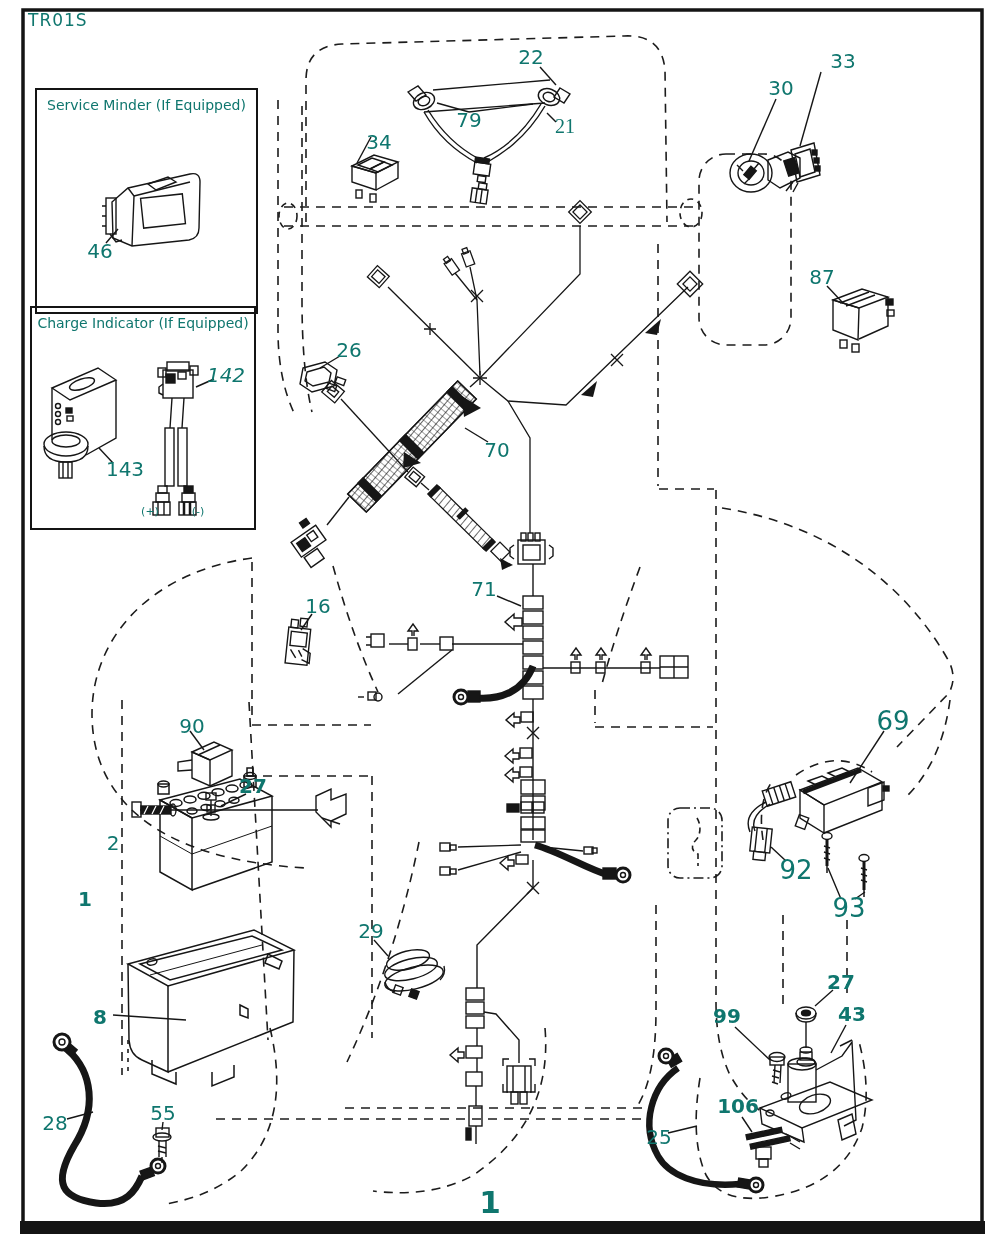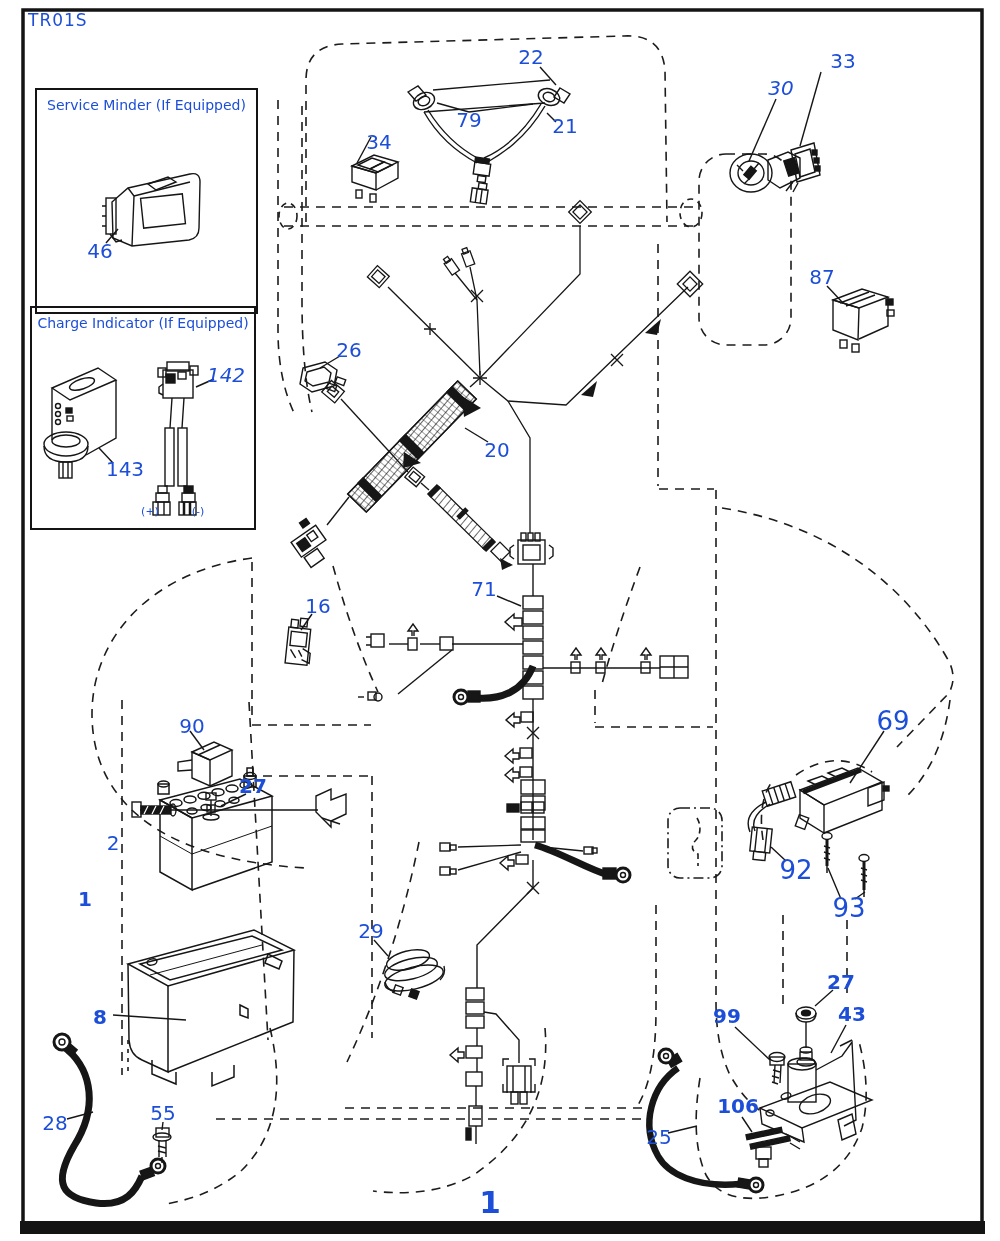--- a/index.html
+++ b/index.html
@@ -1,17 +1,17 @@
 <!DOCTYPE html>
 <html><head>
 <meta charset="utf-8">
 <style>
   html,body{margin:0;padding:0;background:#fff;}
   #page{position:relative;width:1000px;height:1241px;background:#fff;overflow:hidden;
-        font-family:"DejaVu Sans","Liberation Sans",sans-serif;color:#1d4ed8;}
+        font-family:"DejaVu Sans","Liberation Sans",sans-serif;color:#0f766e;}
   #art{position:absolute;left:0;top:0;}
   .inset-box{position:absolute;border:2.5px solid #141414;background:transparent;}
   .inset-title{position:absolute;top:7px;left:0;right:0;text-align:center;font-size:14px;}
   #doc-code{position:absolute;left:28px;top:10px;font-size:17px;letter-spacing:1px;}
   .part-label{position:absolute;transform:translate(-50%,-50%);font-size:20px;white-space:nowrap;}
   .part-label.bold{font-weight:bold;}
   .part-label.large{font-size:26px;}
   .tiny-mark{position:absolute;transform:translate(-50%,-50%);font-size:11px;}
   #figure-number{position:absolute;left:490px;top:1202px;transform:translate(-50%,-50%);
                  font-size:31px;font-weight:bold;}
@@ -591,27 +591,27 @@
         <rect x="182" y="493" width="13" height="9"></rect>
       <rect x="179" y="502" width="17" height="13"></rect>
         <path d="M184,502 V515 M190,502 V515" stroke-width="2.5"></path>
       <path d="M214,379 L196,387"></path>
     </g>
   </svg>
 
   <div id="labels-layer">
       <div class="part-label" style="left: 531px; top: 57px;">22</div>
       <div class="part-label" style="left: 469px; top: 120px;">79</div>
-      <div class="part-label" style="left: 565px; top: 126px;">21</div>
+      <div class="part-label" style="left: 565px; top: 126px; font-family: Liberation Serif, serif;">21</div>
       <div class="part-label" style="left: 379px; top: 142px;">34</div>
-      <div class="part-label" style="left: 781px; top: 88px; font-style: italic;">30</div>
+      <div class="part-label" style="left: 781px; top: 88px;">30</div>
       <div class="part-label" style="left: 827px; top: 61px; margin-left: 16px;">33</div>
       <div class="part-label" style="left: 822px; top: 277px;">87</div>
       <div class="part-label" style="left: 349px; top: 350px;">26</div>
-      <div class="part-label" style="left: 497px; top: 450px;">20</div>
+      <div class="part-label" style="left: 497px; top: 450px;">70</div>
       <div class="part-label" style="left: 226px; top: 375px; font-style: italic;">142</div>
       <div class="part-label" style="left: 125px; top: 469px;">143</div>
       <div class="part-label" style="left: 100px; top: 251px;">46</div>
       <div class="part-label" style="left: 318px; top: 606px;">16</div>
       <div class="part-label" style="left: 484px; top: 589px;">71</div>
       <div class="part-label" style="left: 180px; top: 726px; margin-left: 12px;">90</div>
       <div class="part-label bold" style="left: 253px; top: 786px;">27</div>
       <div class="part-label" style="left: 113px; top: 843px;">2</div>
       <div class="part-label bold" style="left: 85px; top: 899px;">1</div>
       <div class="part-label bold" style="left: 100px; top: 1017px;">8</div>

